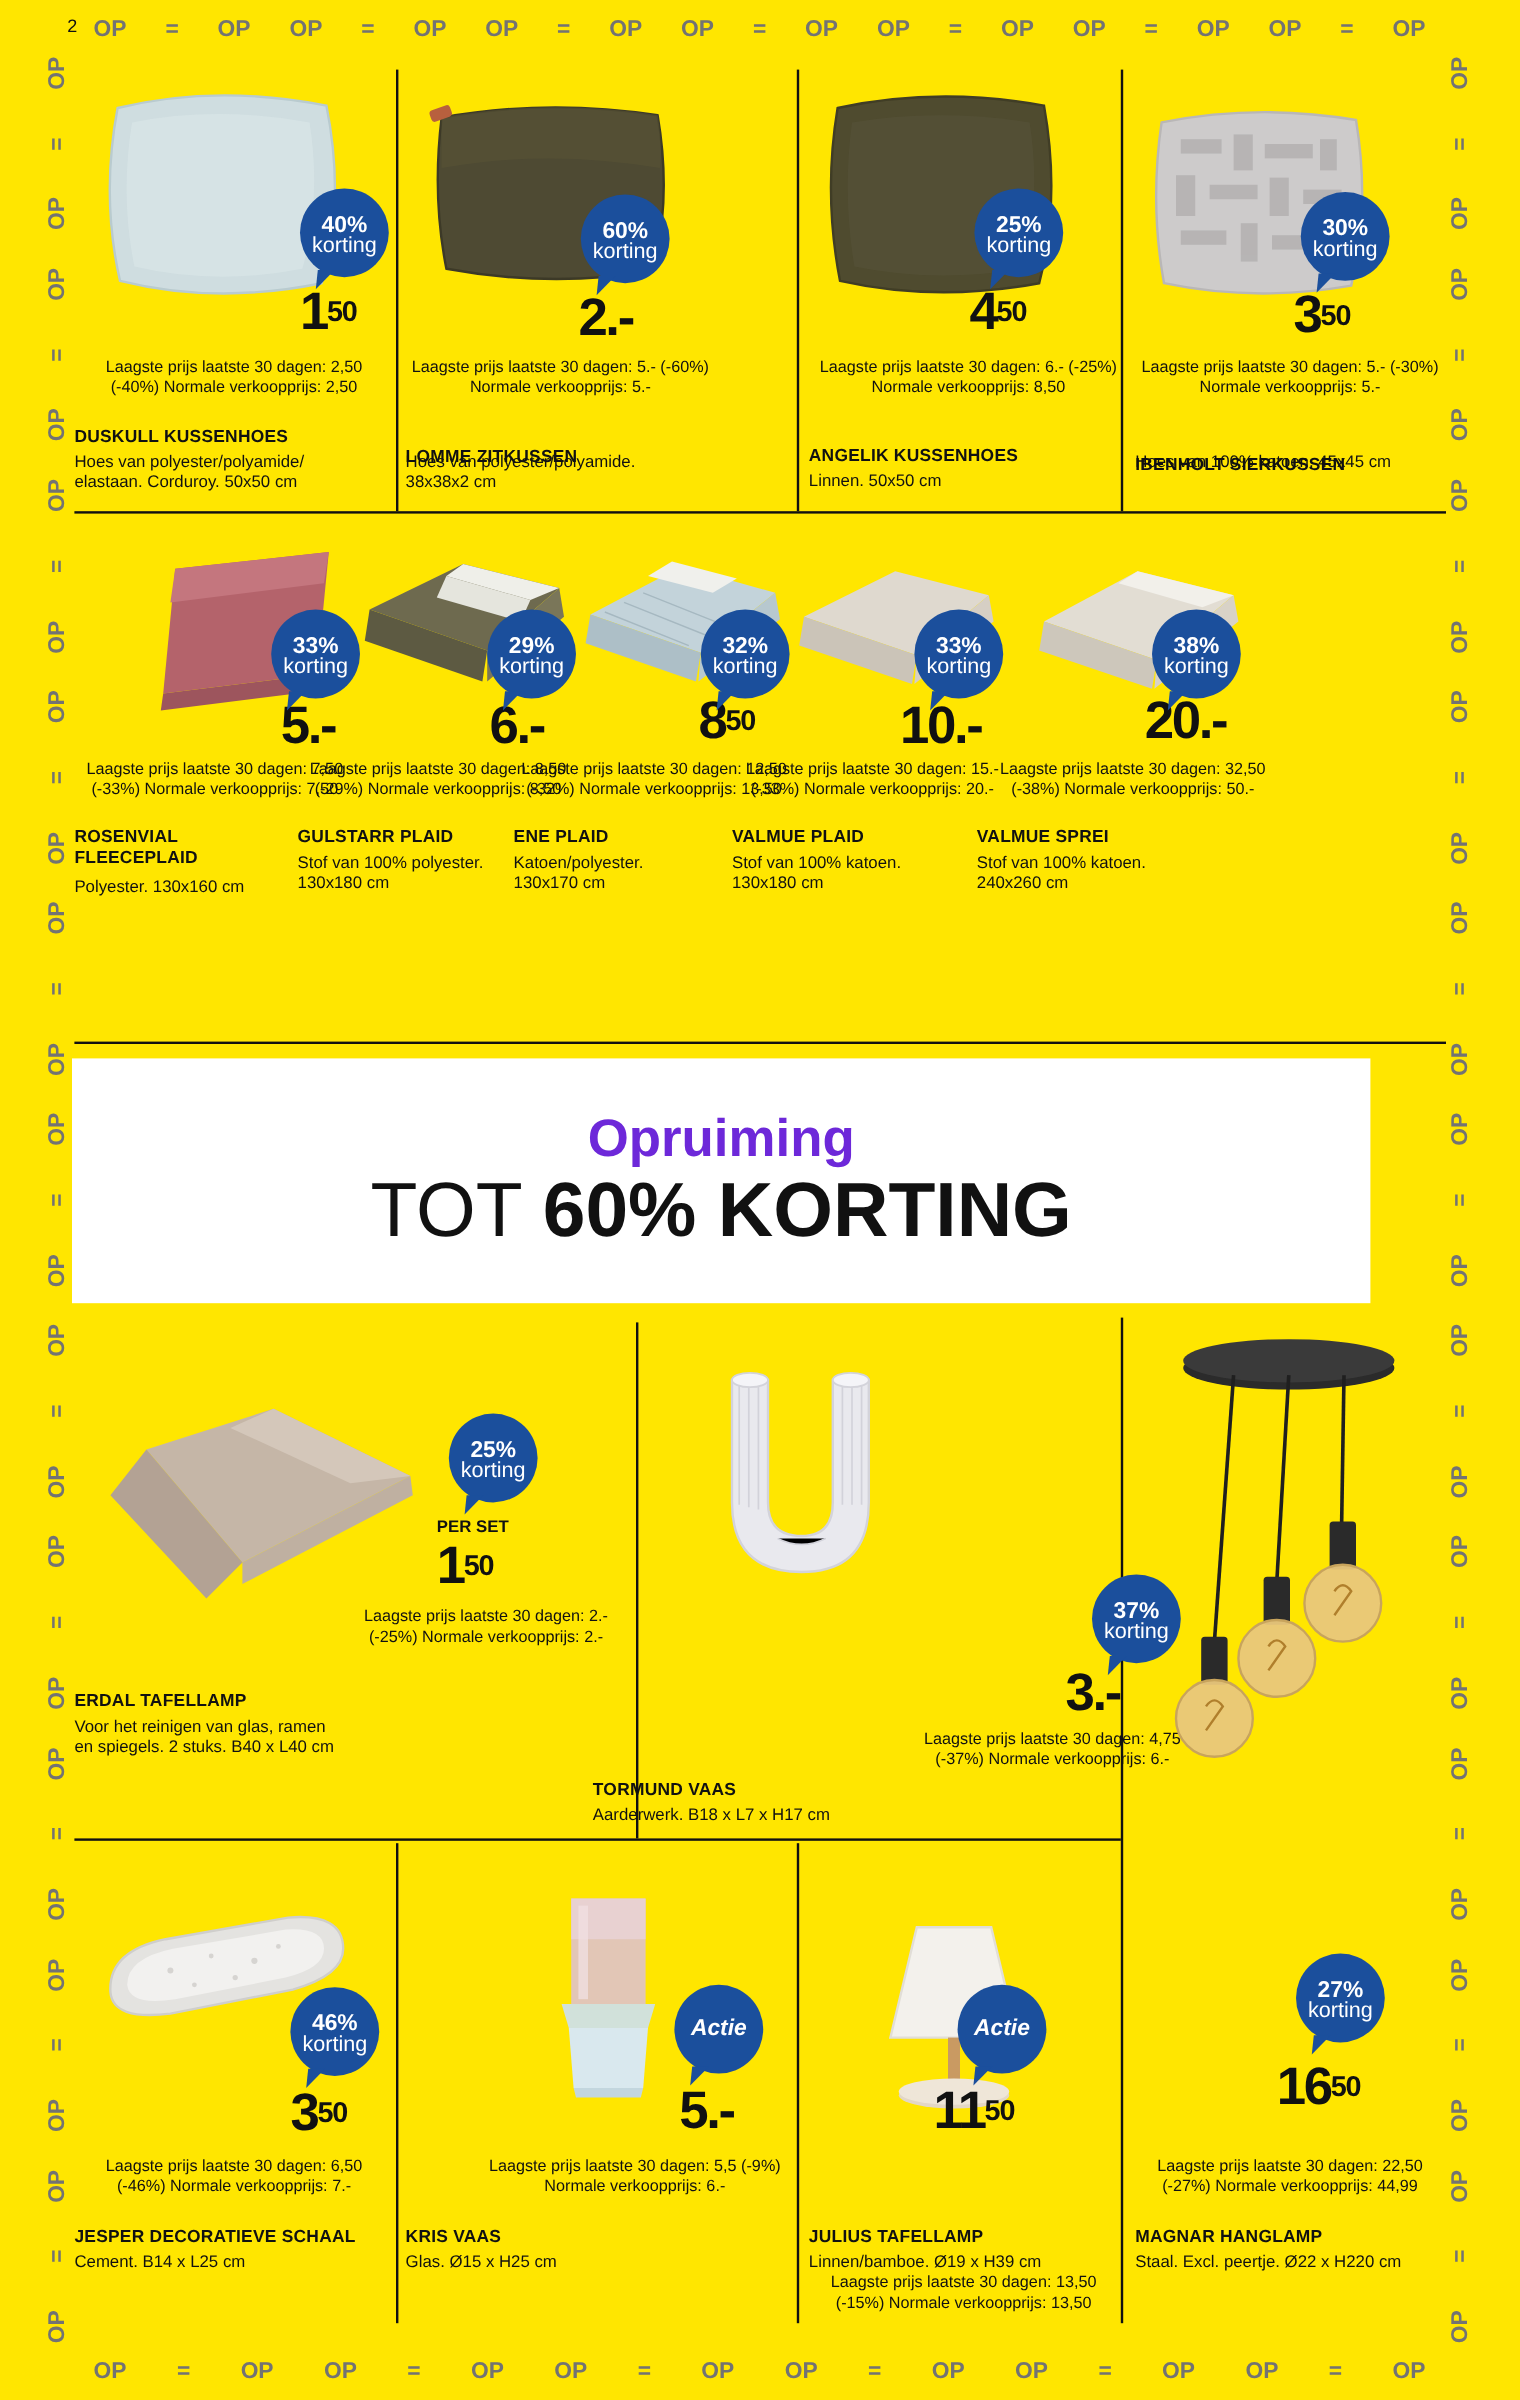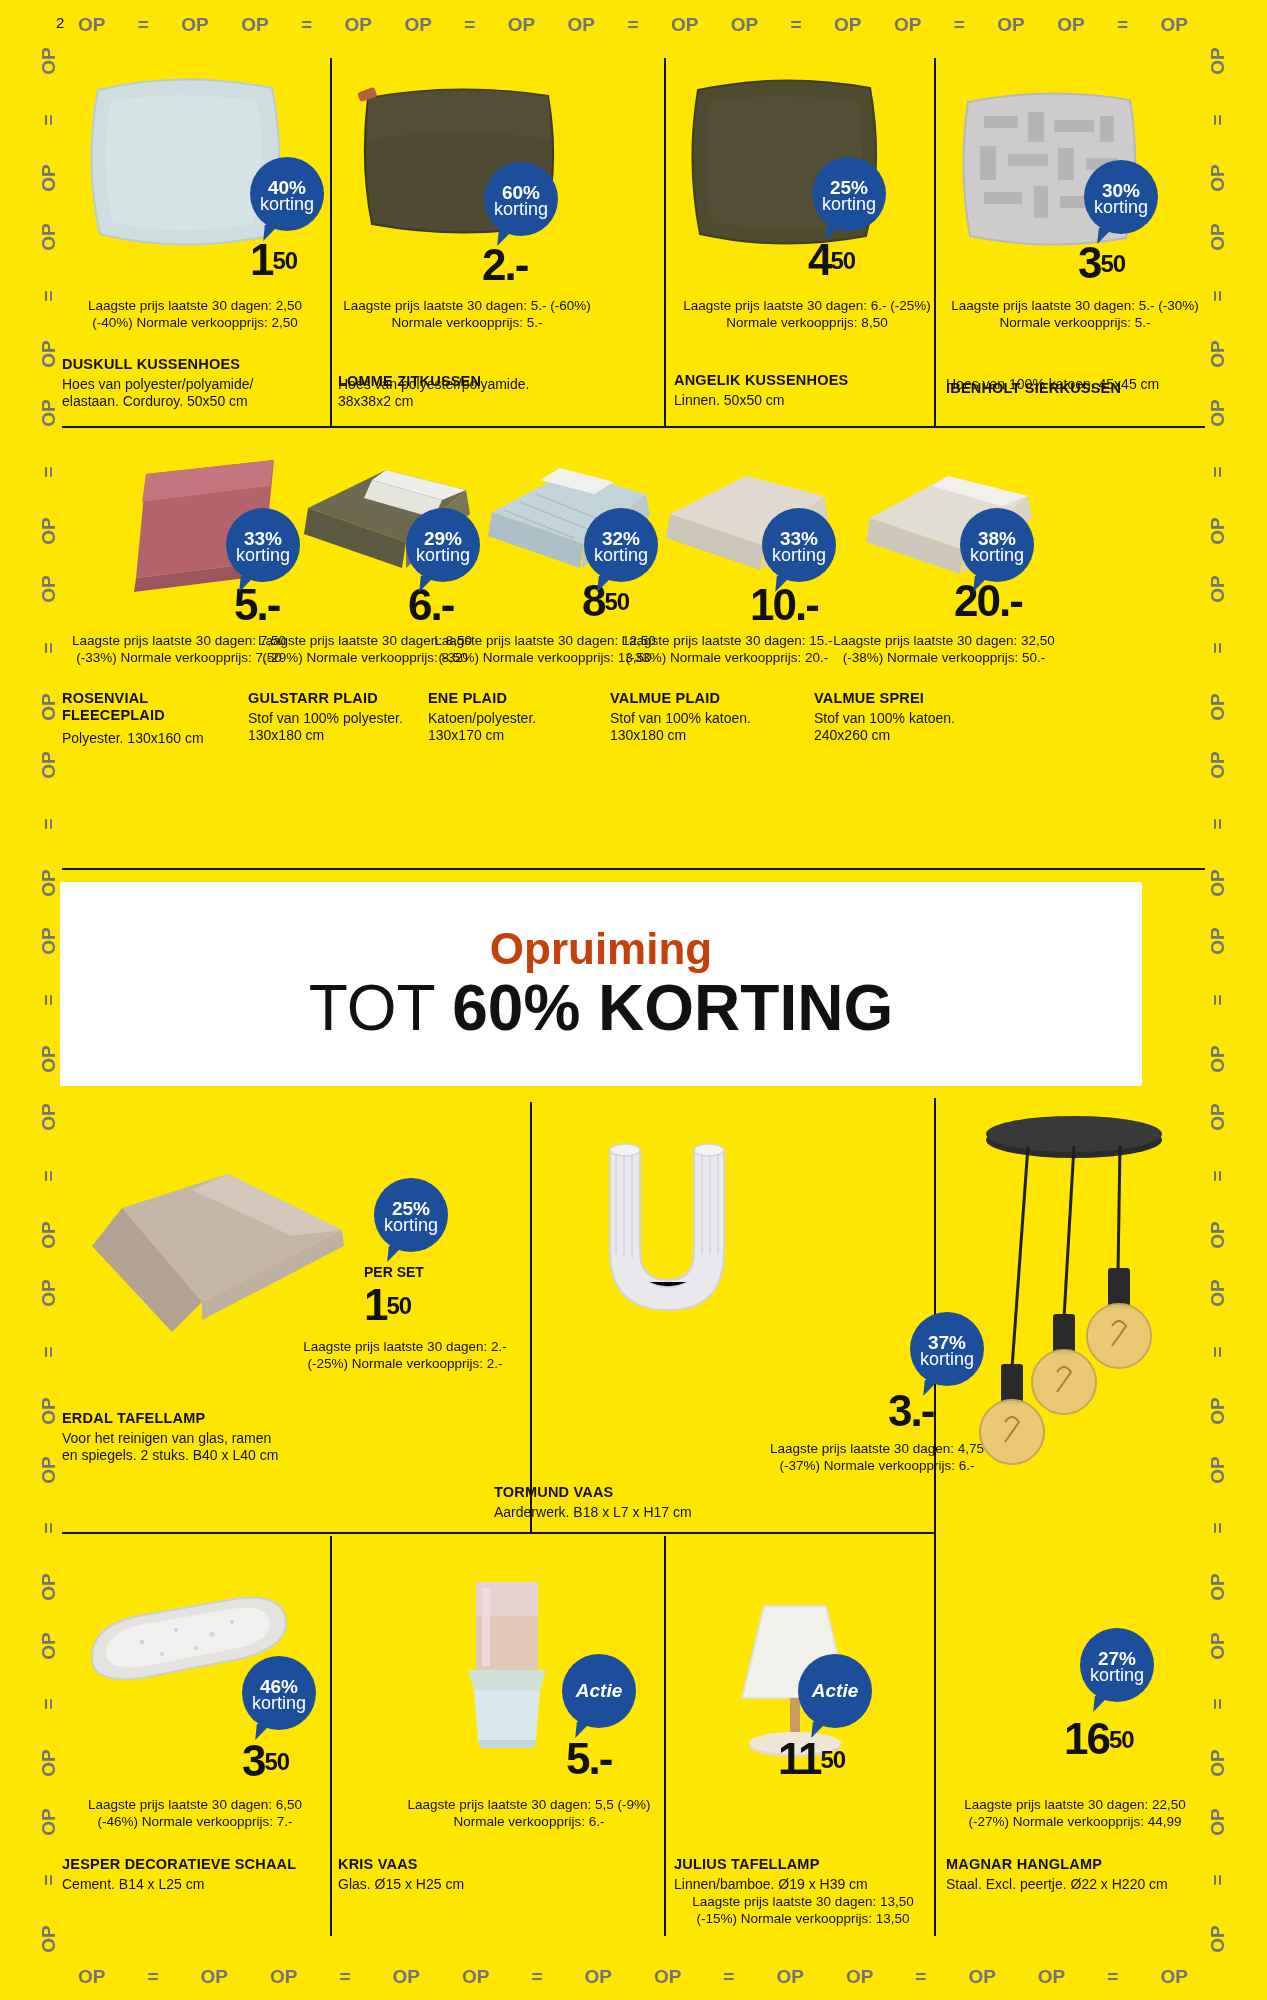--- a/index.html
+++ b/index.html
@@ -54,21 +54,21 @@
   .legal { position:absolute; font-size:13.5px; line-height:17px; color:#111; text-align:center; }
 
   .ptitle { position:absolute; font-weight:700; font-size:14.5px; color:#111; line-height:17px; letter-spacing:.2px; }
   .pdesc { position:absolute; font-size:14px; color:#111; line-height:17px; }
 
   
   .banner {
     position:absolute; background:#fff; display:flex; flex-direction:column;
     align-items:center; justify-content:center;
   }
-  .banner .l1 { font-weight:700; font-size:44px; color:#c2410c; line-height:48px; }
+  .banner .l1 { font-weight:700; font-size:44px; color:#6d28d9; line-height:48px; }
   .banner .l2 { font-size:64px; color:#111; line-height:70px; white-space:nowrap; }
   .banner .l2 b { font-weight:800; }
   .banner .l2 span.thin { font-weight:400; }
 </style>
 </head>
 <body>
 
 <div class="page-num">2</div>
 
 <div class="op-strip op-top">

